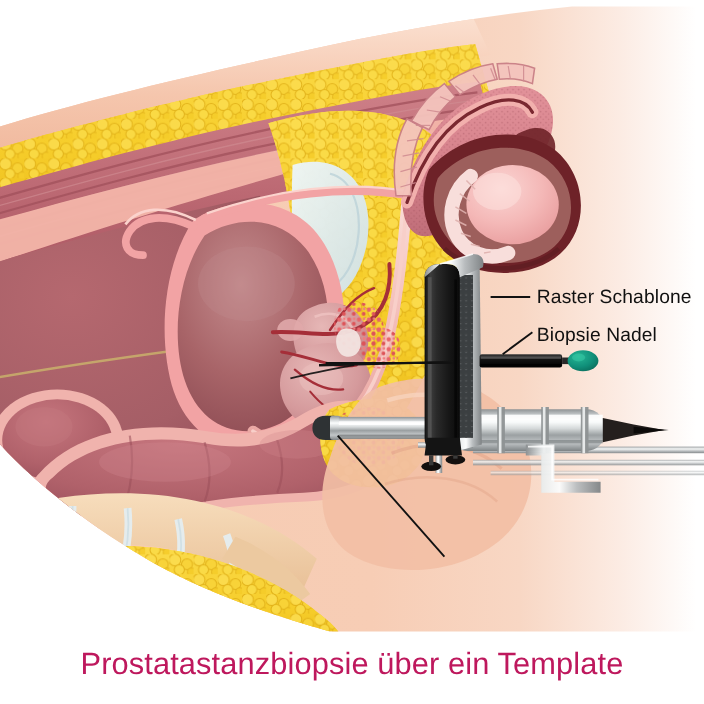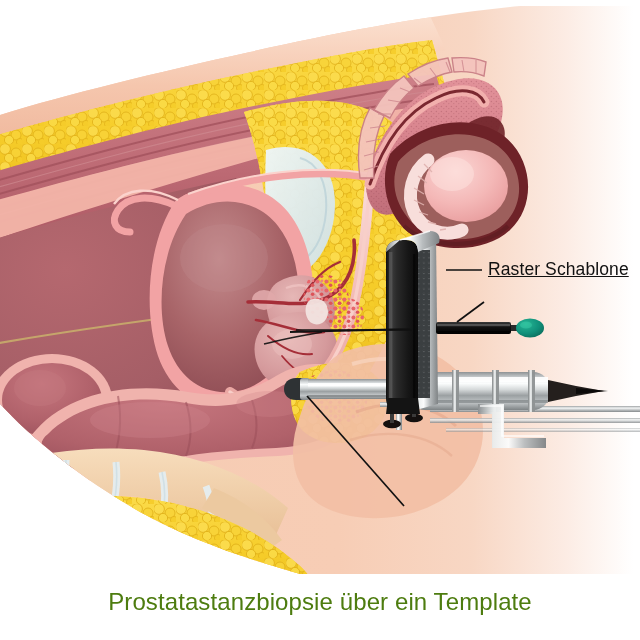--- a/index.html
+++ b/index.html
@@ -8,32 +8,31 @@
     font-family:"Liberation Sans","DejaVu Sans",sans-serif;
     overflow:hidden;
     position:relative;
   }
   #stage{position:absolute;left:0;top:0;width:640px;height:640px;background:#fff;}
   #figure{position:absolute;left:0;top:0;width:640px;height:580px;}
   .caption{
     position:absolute;
     left:0;top:588px;width:640px;
     text-align:center;
-    font-size:24px;
-    color:#4d7c0f;
+    font-size:28px;
+    color:#be185d;
     letter-spacing:0.1px;
     white-space:nowrap;
   }
   .lbl{
     position:absolute;
     font-size:17.5px;
     color:#111111;
     white-space:nowrap;
     letter-spacing:0.1px;
-    text-decoration:underline;
   }
   #lbl-raster{left:488px;top:259px;}
   #lbl-nadel{left:488px;top:294px;}
   #lbl-sonde{left:377px;top:514px;}
 </style>
 </head>
 <body>
 
 <div id="stage">
 
@@ -573,17 +572,18 @@
 
       <line x1="296" y1="330" x2="412" y2="330" stroke-width="1.6"></line>
 
       <line x1="307" y1="396" x2="404" y2="506" stroke-width="1.7"></line>
     </g>
 
   </svg>
 
   <div class="lbl" id="lbl-raster">Raster Schablone</div>
 
+  <div class="lbl" id="lbl-nadel">Biopsie Nadel</div>
 
 
   <div class="caption">Prostatastanzbiopsie über ein Template</div>
 
 </div>
 
 </body></html>

